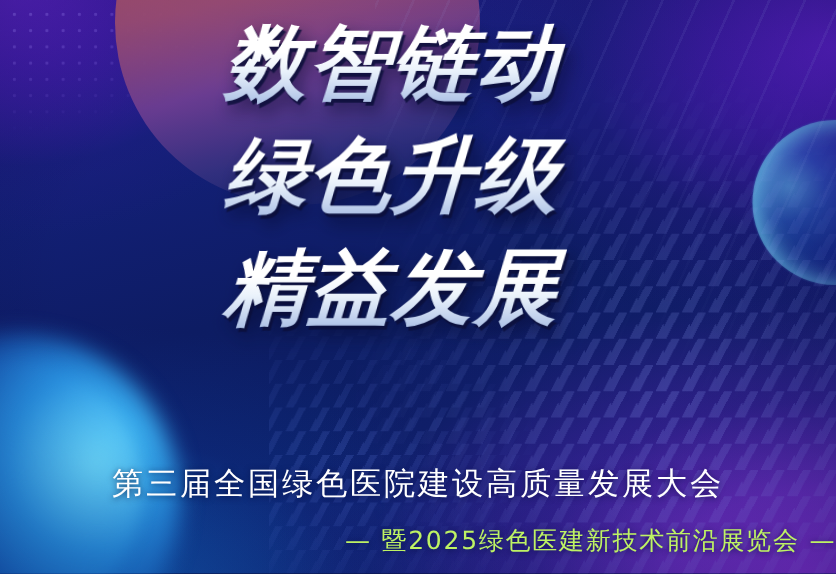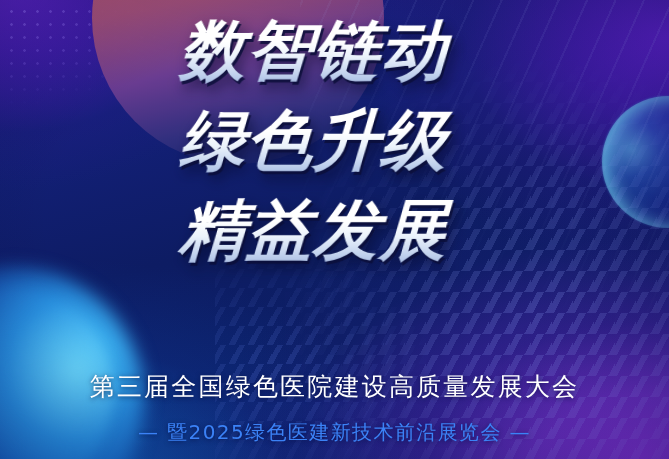--- a/index.html
+++ b/index.html
@@ -229,24 +229,25 @@
     white-space: nowrap;
     text-shadow: 0 1px 5px rgba(6,12,60,0.75);
   }
 
   .conf-sub {
     margin-top: 14px;
     font-family: "DejaVu Sans", "Liberation Sans", sans-serif;
     font-size: 20px;
     line-height: 28px;
     font-weight: 400;
-    color: #3b82f6;
+    color: #bef264;
     letter-spacing: 1.4px;
     white-space: nowrap;
     text-shadow: 0 1px 5px rgba(6,12,60,0.75);
+    text-align: right;
   }
 </style>
 </head>
 <body>
 
 <div id="poster">
 
   <div class="bg-base"></div>
   <div class="dots-tl"></div>
   <div class="sphere-coral"></div>

